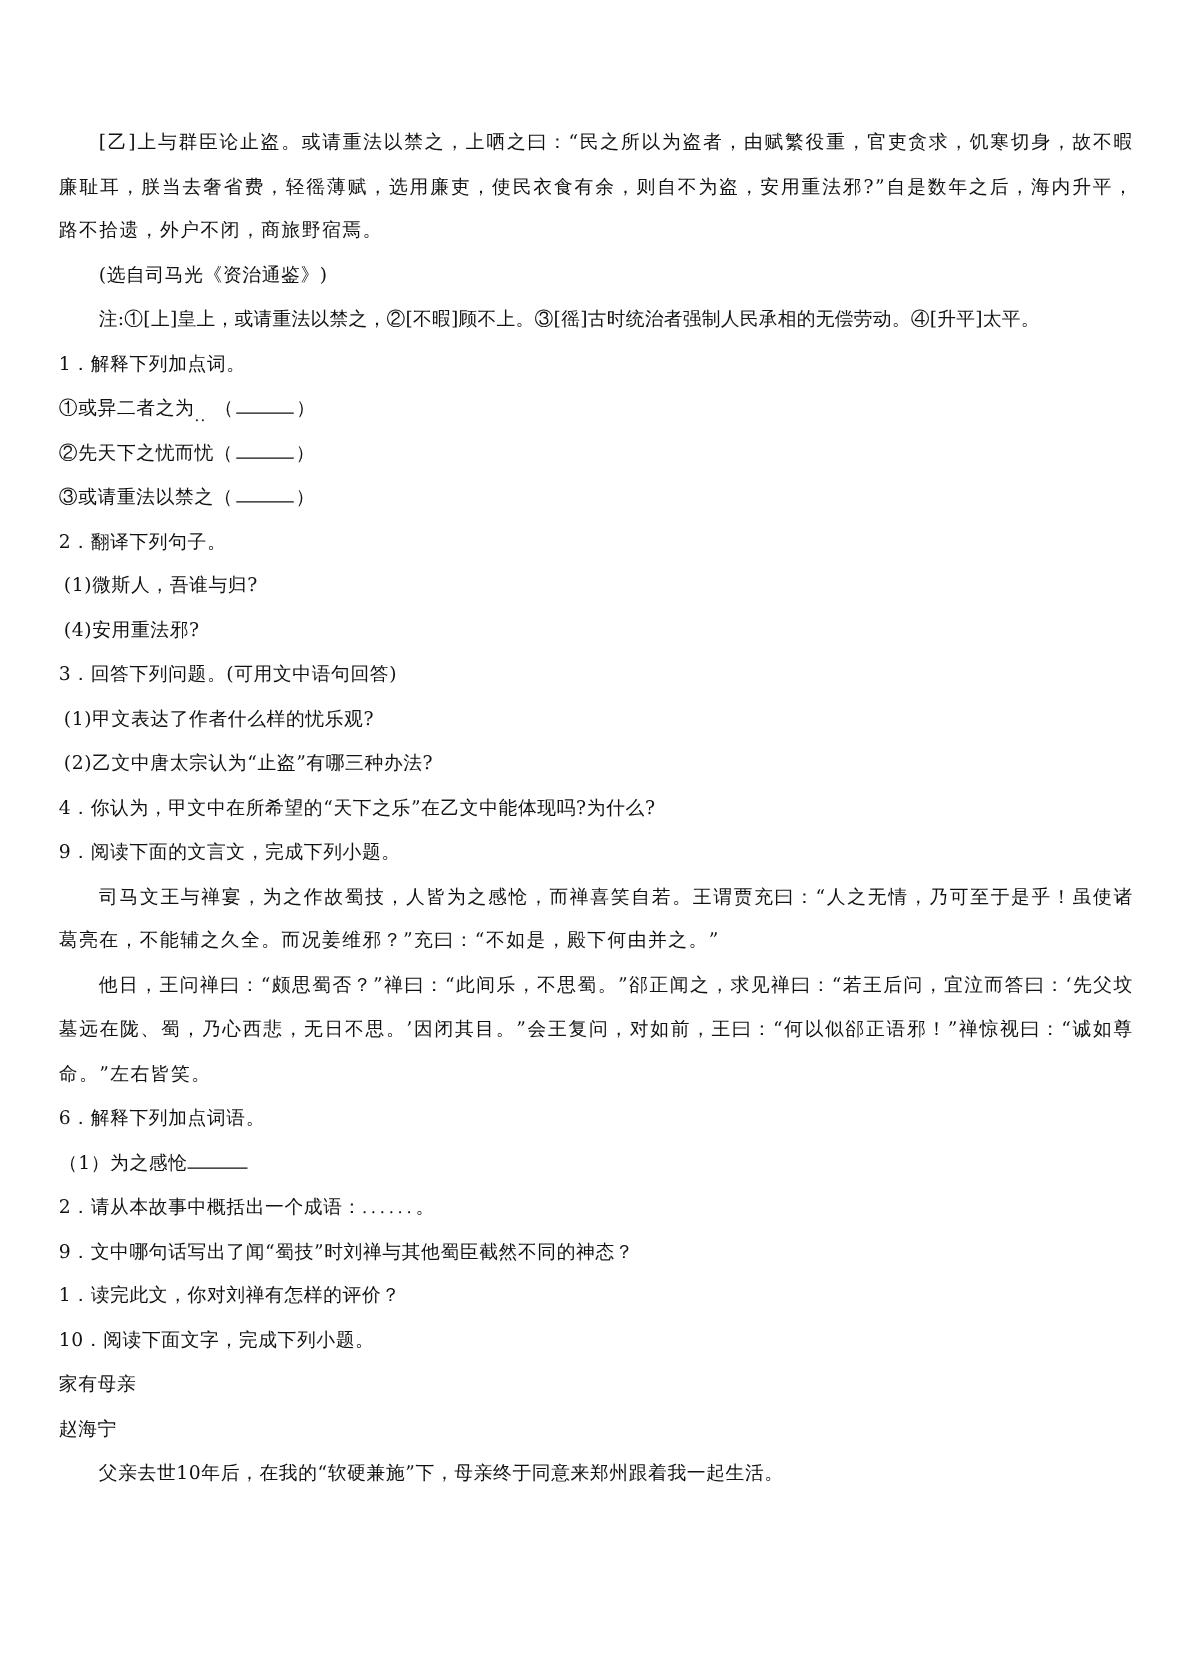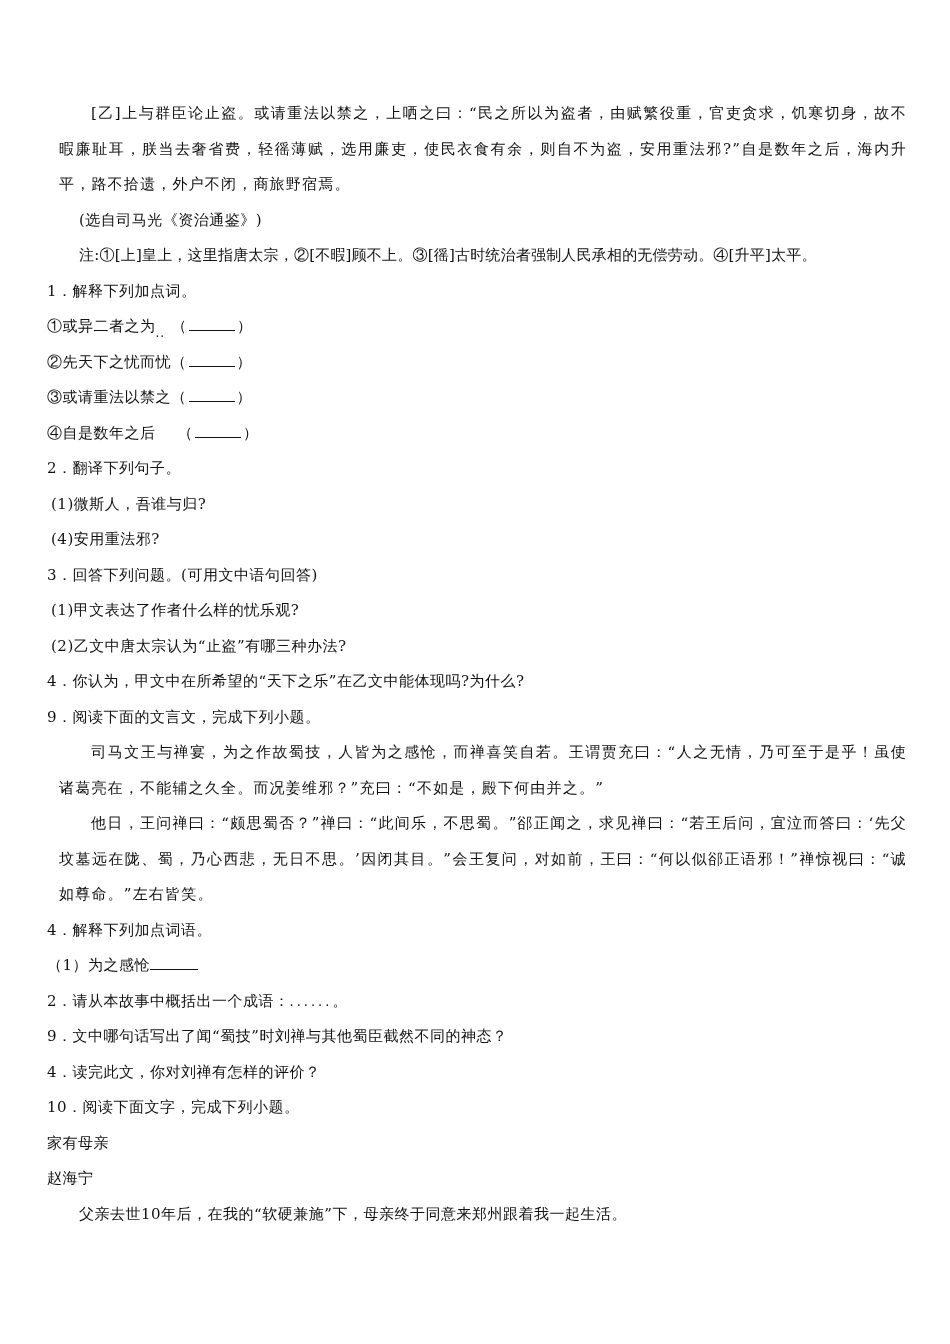--- a/index.html
+++ b/index.html
@@ -6,72 +6,69 @@
     body {
       width: 950px; height: 1344px; position: relative; overflow: hidden;
       font-family: "DejaVu Serif", "Liberation Serif", serif;
       color: #111111;
     }
     .page { position: absolute; left: 47px; top: 96px; width: 860px; }
     .line {
       font-size: 15px; line-height: 35.5px; height: 35.5px; white-space: nowrap;
       letter-spacing: 0.5px;
     }
-    .para { font-size: 15px; line-height: 35.5px; text-align: justify; letter-spacing: 1.2px; margin-left: 12px; }
+    .para { font-size: 15px; line-height: 35.5px; text-align: justify; letter-spacing: 1.2px; }
     .para .indent { display: inline-block; width: 32px; }
     .ind { padding-left: 32px; }
     .sub { padding-left: 4px; }
     .blank { display: inline-block; border-bottom: 1px solid #111; width: 46px; height: 14px; vertical-align: baseline; margin: 0 2px; }
     .blank2 { display: inline-block; border-bottom: 1px solid #111; width: 48px; height: 14px; vertical-align: baseline; }
     .dots { display: inline-block; width: 16px; position: relative; top: 6px; letter-spacing: 1px; font-size: 12px; }
     .dotline { letter-spacing: 3px; font-size: 13px; }
     .gap { display: inline-block; width: 22px; }
   </style>
 </head>
 <body>
 
 <div class="page">
 
   <div class="para"><span class="indent"></span><span>[乙]上与群臣论止盗。或请重法以禁之，上哂之曰：“民之所以为盗者，由赋繁役重，官吏贪求，饥寒切身，故不暇廉耻耳，朕当去奢省费，轻徭薄赋，选用廉吏，使民衣食有余，则自不为盗，安用重法邪?”自是数年之后，海内升平，路不拾遗，外户不闭，商旅野宿焉。</span></div>
   <div class="line ind">(选自司马光《资治通鉴》)</div>
-  <div class="line ind" style="letter-spacing:0.2px">注:①[上]皇上，这里指唐太宗，②[不暇]顾不上。③[徭]古时统治者强制人民承相的无偿劳动。④[升平]太平。</div>
+  <div class="line ind" style="letter-spacing:0.2px">注:①[上]皇上，或请重法以禁之，②[不暇]顾不上。③[徭]古时统治者强制人民承相的无偿劳动。④[升平]太平。</div>
 
   <div class="line">1．解释下列加点词。</div>
   <div class="line">
     <span>①</span><span>或异二者之为</span><span class="dots">..</span><span>（</span><span class="blank"></span><span>）</span>
   </div>
   <div class="line">
     <span>②</span><span>先天下之忧而忧</span><span>（</span><span class="blank"></span><span>）</span>
   </div>
   <div class="line">
     <span>③</span><span>或请重法以禁之</span><span>（</span><span class="blank"></span><span>）</span>
-  </div>
-  <div class="line">
-    <span>④</span><span>自是数年之后</span><span class="gap"></span><span>（</span><span class="blank"></span><span>）</span>
   </div>
 
   <div class="line">2．翻译下列句子。</div>
   <div class="line sub">(1)微斯人，吾谁与归?</div>
   <div class="line sub">(4)安用重法邪?</div>
 
   <div class="line">3．回答下列问题。(可用文中语句回答)</div>
   <div class="line sub">(1)甲文表达了作者什么样的忧乐观?</div>
   <div class="line sub">(2)乙文中唐太宗认为“止盗”有哪三种办法?</div>
 
   <div class="line">4．你认为，甲文中在所希望的“天下之乐”在乙文中能体现吗?为什么?</div>
 
   <div class="line">9．阅读下面的文言文，完成下列小题。</div>
   <div class="para"><span class="indent"></span><span>司马文王与禅宴，为之作故蜀技，人皆为之感怆，而禅喜笑自若。王谓贾充曰：“人之无情，乃可至于是乎！虽使诸葛亮在，不能辅之久全。而况姜维邪？”充曰：“不如是，殿下何由并之。”</span></div>
   <div class="para"><span class="indent"></span><span>他日，王问禅曰：“颇思蜀否？”禅曰：“此间乐，不思蜀。”郤正闻之，求见禅曰：“若王后问，宜泣而答曰：‘先父坟墓远在陇、蜀，乃心西悲，无日不思。’因闭其目。”会王复问，对如前，王曰：“何以似郤正语邪！”禅惊视曰：“诚如尊命。”左右皆笑。</span></div>
 
-  <div class="line">4．解释下列加点词语。</div>
+  <div class="line">6．解释下列加点词语。</div>
   <div class="line"><span>（1）为之感怆</span><span class="blank2"></span></div>
 
   <div class="line"><span>2．请从本故事中概括出一个成语：</span><span class="dotline">......</span><span>。</span></div>
   <div class="line">9．文中哪句话写出了闻“蜀技”时刘禅与其他蜀臣截然不同的神态？</div>
-  <div class="line">4．读完此文，你对刘禅有怎样的评价？</div>
+  <div class="line">1．读完此文，你对刘禅有怎样的评价？</div>
 
   <div class="line">10．阅读下面文字，完成下列小题。</div>
   <div class="line">家有母亲</div>
   <div class="line">赵海宁</div>
   <div class="line ind">父亲去世10年后，在我的“软硬兼施”下，母亲终于同意来郑州跟着我一起生活。</div>
 
 </div>
 
 </body></html>

